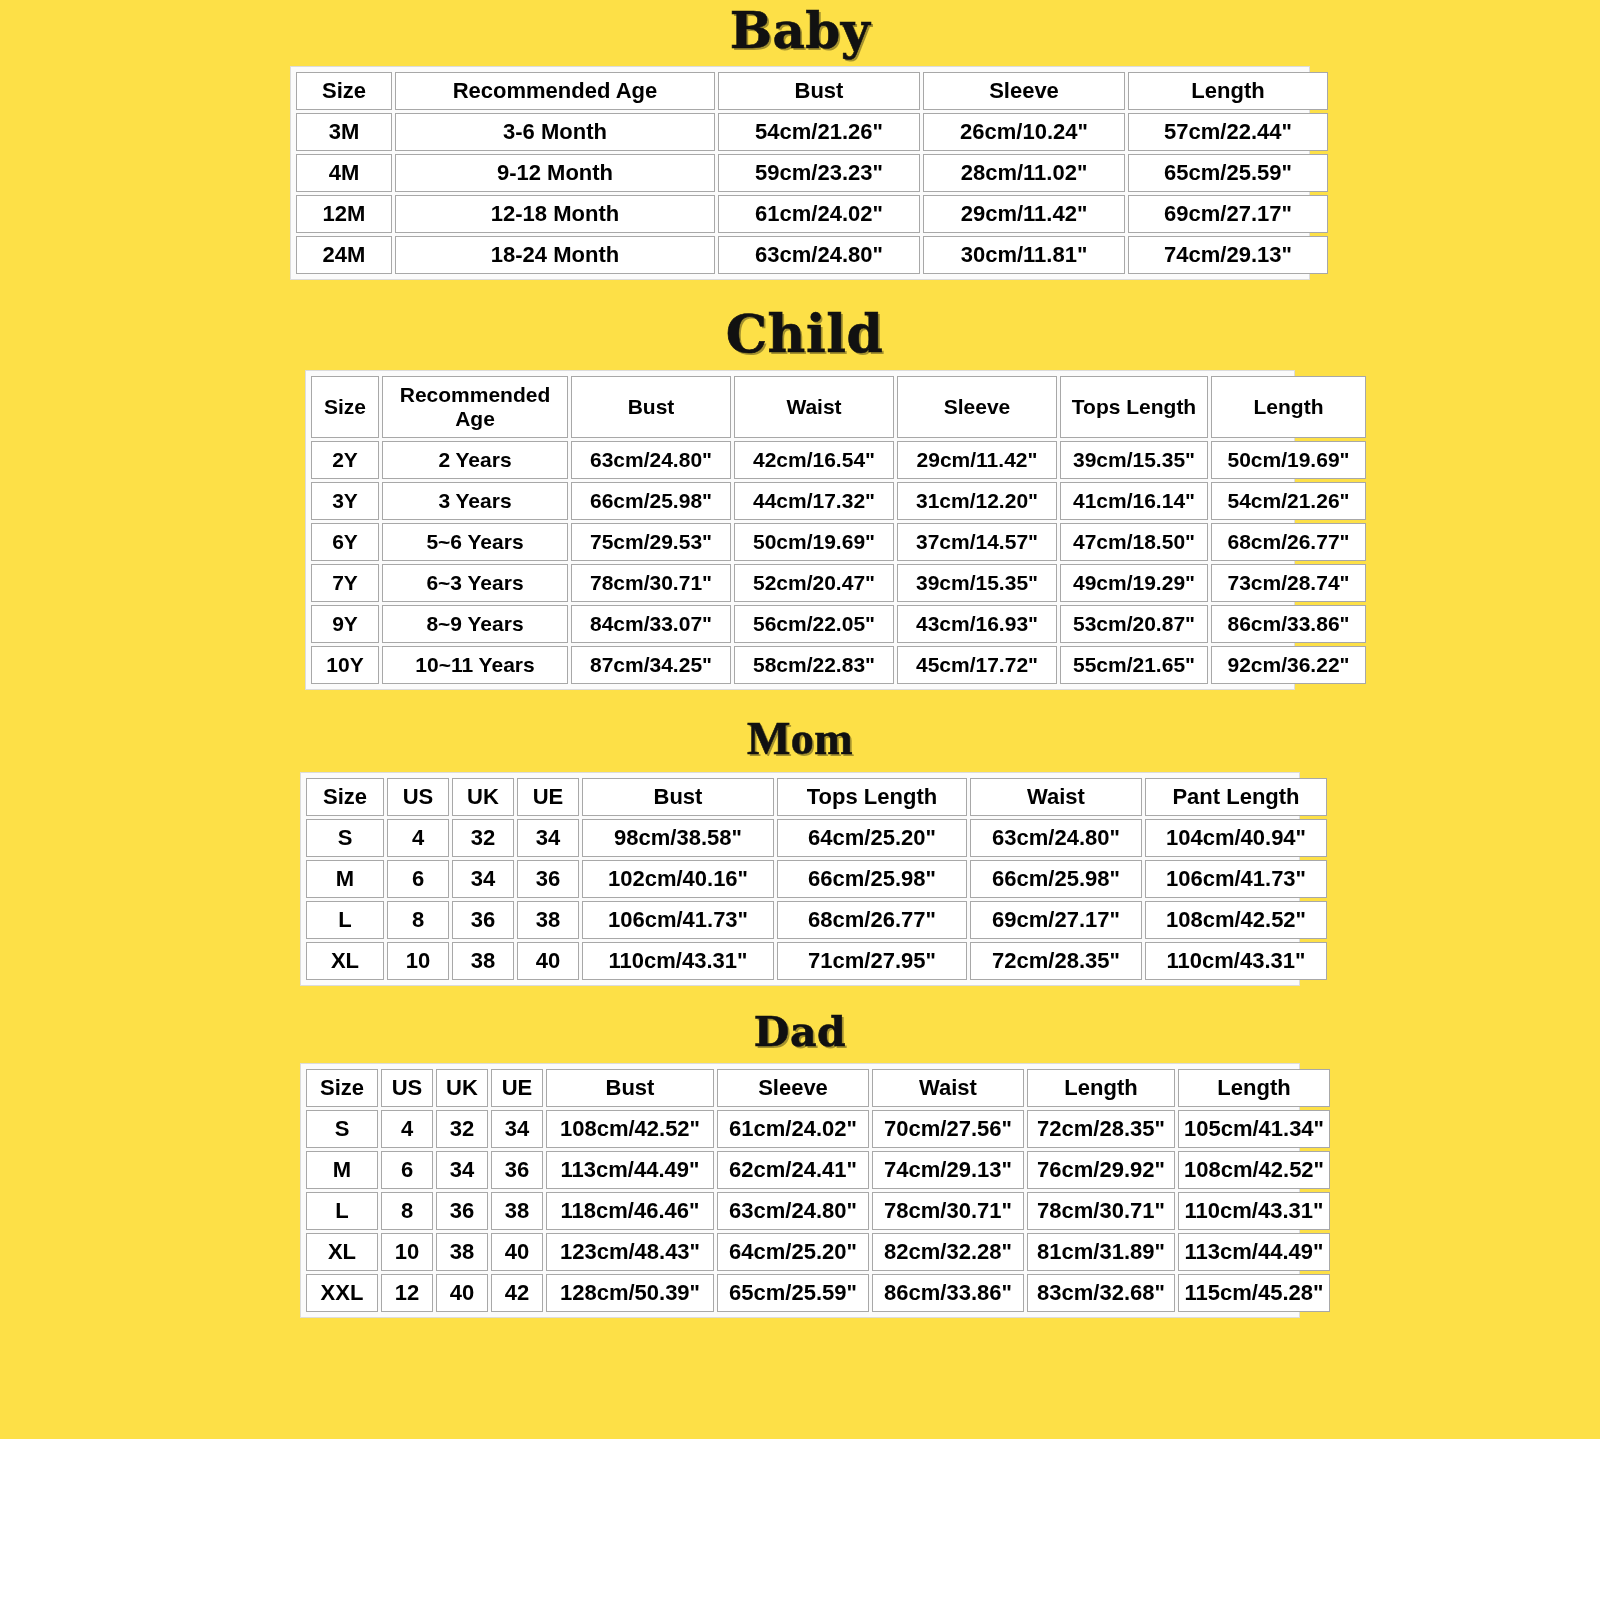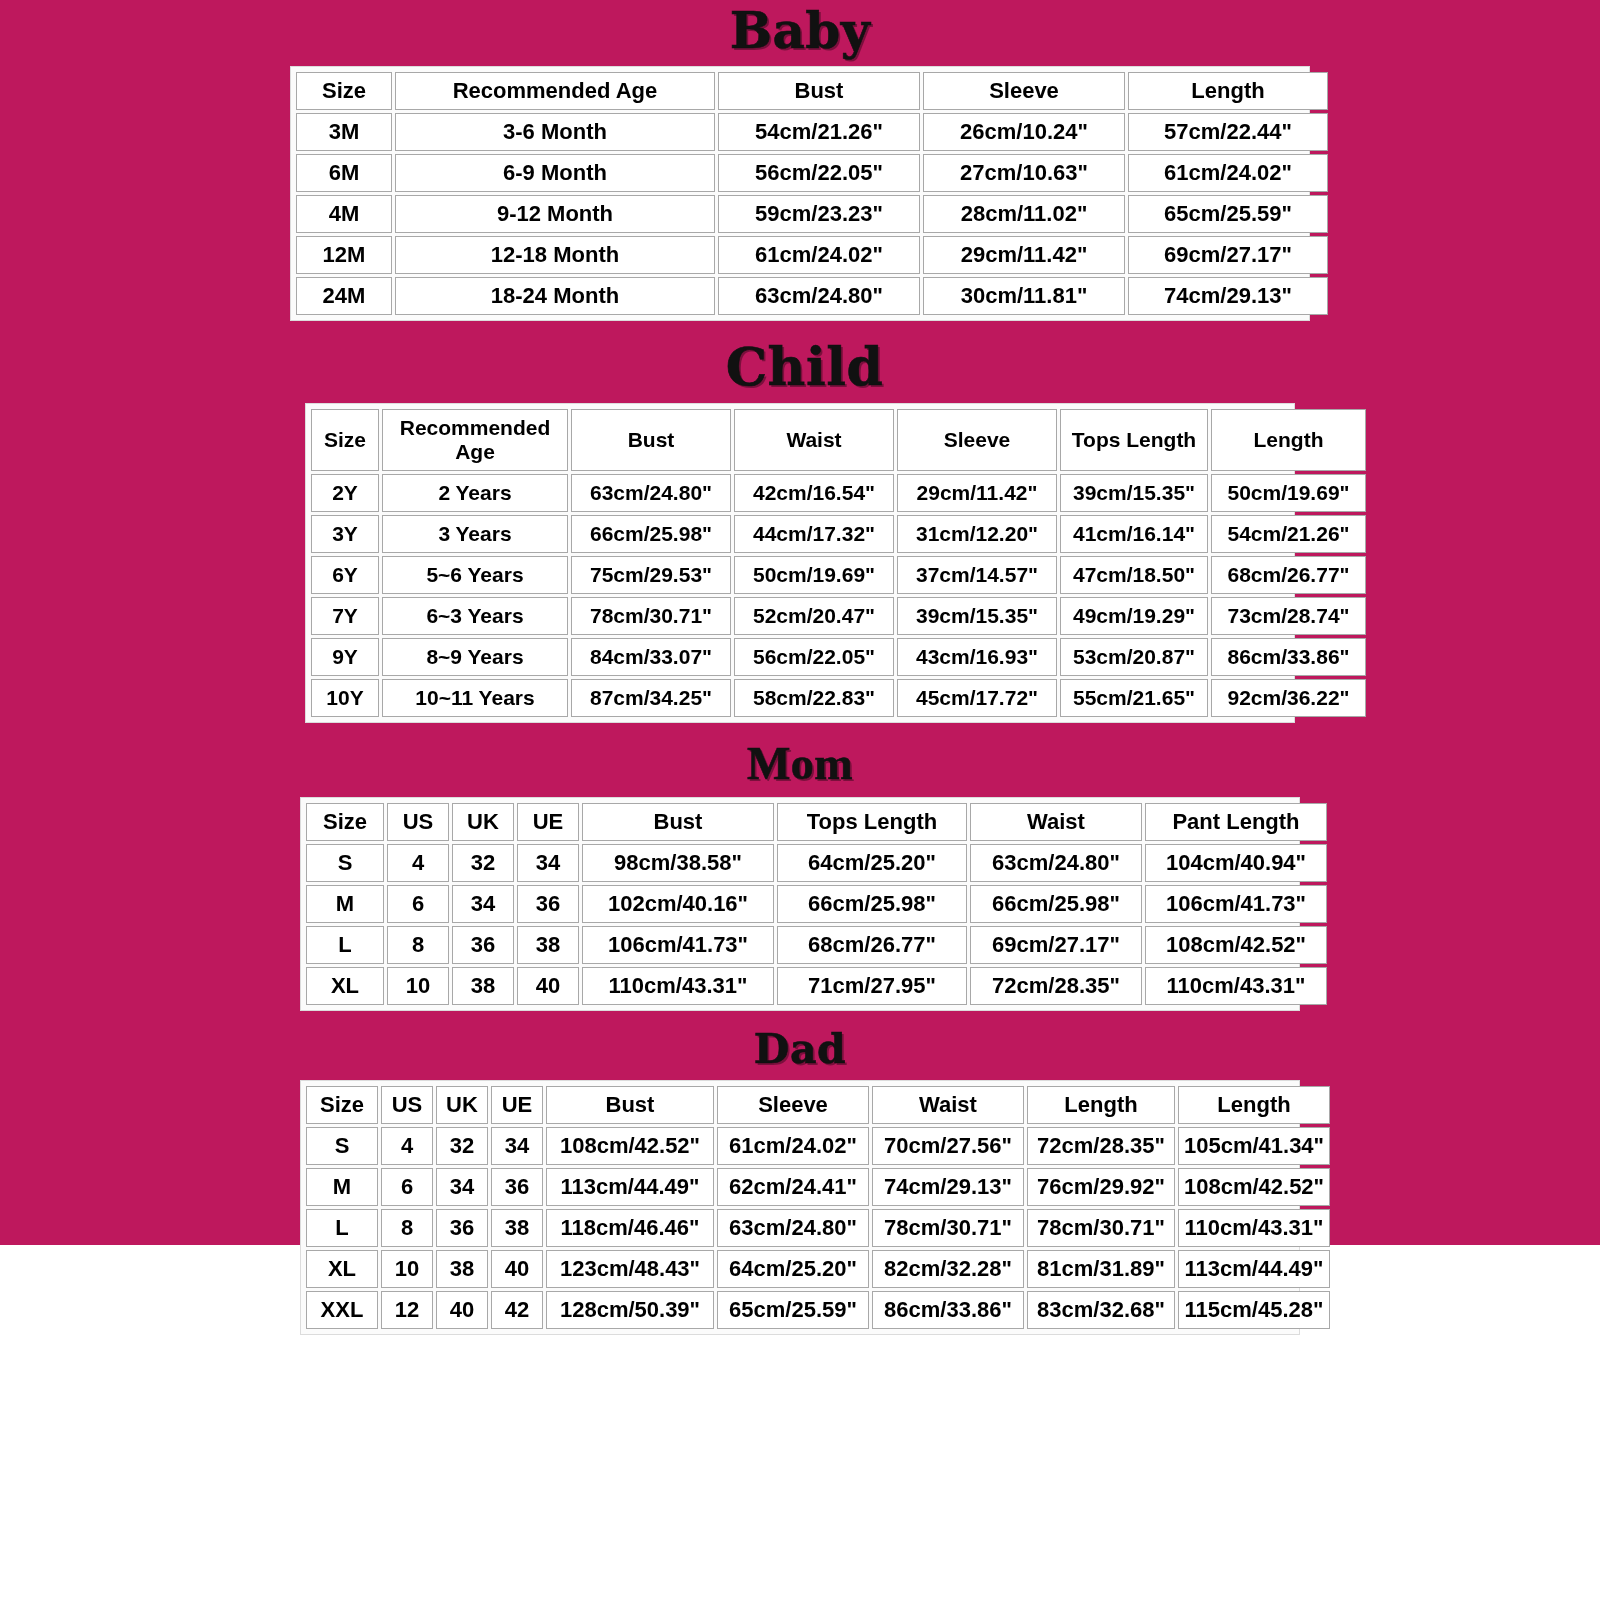--- a/index.html
+++ b/index.html
@@ -9,44 +9,44 @@
     background: #ffffff;
   }
   body {
     width: 1600px;
     height: 1600px;
     font-family: "Liberation Sans", sans-serif;
     overflow: hidden;
   }
   .page {
     width: 1600px;
-    height: 1245px;
+    height: 1439px;
     position: relative;
-    background: #be185d;
+    background: #fde047;
   }
 
   
   .section-title {
     text-align: center;
     font-family: "DejaVu Serif", serif;
     font-weight: bold;
     color: #111111;
     letter-spacing: 0.5px;
     text-shadow: 2px 2px 0 rgba(0,0,0,0.35);
     line-height: 1;
     -webkit-text-stroke: 0.6px #111;
   }
   .title-baby  { font-size: 50px; padding-top: 6px; }
   .title-child { font-size: 52px; padding-top: 6px; margin-left: 9px; }
   .title-mom   { font-size: 46px; padding-top: 4px; font-family: Liberation Serif, serif; }
   .title-dad   { font-size: 41px; padding-top: 4px; }
 
   
   .table-wrap {
-    margin: 0 auto;
+    margin: 8px auto;
     background: #fbfbfb;
     border: 1px solid #dcdcdc;
     padding: 2px;
     box-sizing: border-box;
   }
   table.sizechart {
     border-collapse: separate;
     border-spacing: 3px;
     width: 100%;
     table-layout: fixed;
@@ -126,27 +126,20 @@
             <th>Length</th>
           </tr>
         </thead>
       <tbody>
           <tr>
             <td>3M</td>
             <td>3-6 Month</td>
             <td>54cm/21.26"</td>
             <td>26cm/10.24"</td>
             <td>57cm/22.44"</td>
-          </tr>
-          <tr>
-            <td>6M</td>
-            <td>6-9 Month</td>
-            <td>56cm/22.05"</td>
-            <td>27cm/10.63"</td>
-            <td>61cm/24.02"</td>
           </tr>
           <tr>
             <td>4M</td>
             <td>9-12 Month</td>
             <td>59cm/23.23"</td>
             <td>28cm/11.02"</td>
             <td>65cm/25.59"</td>
           </tr>
           <tr>
             <td>12M</td>

